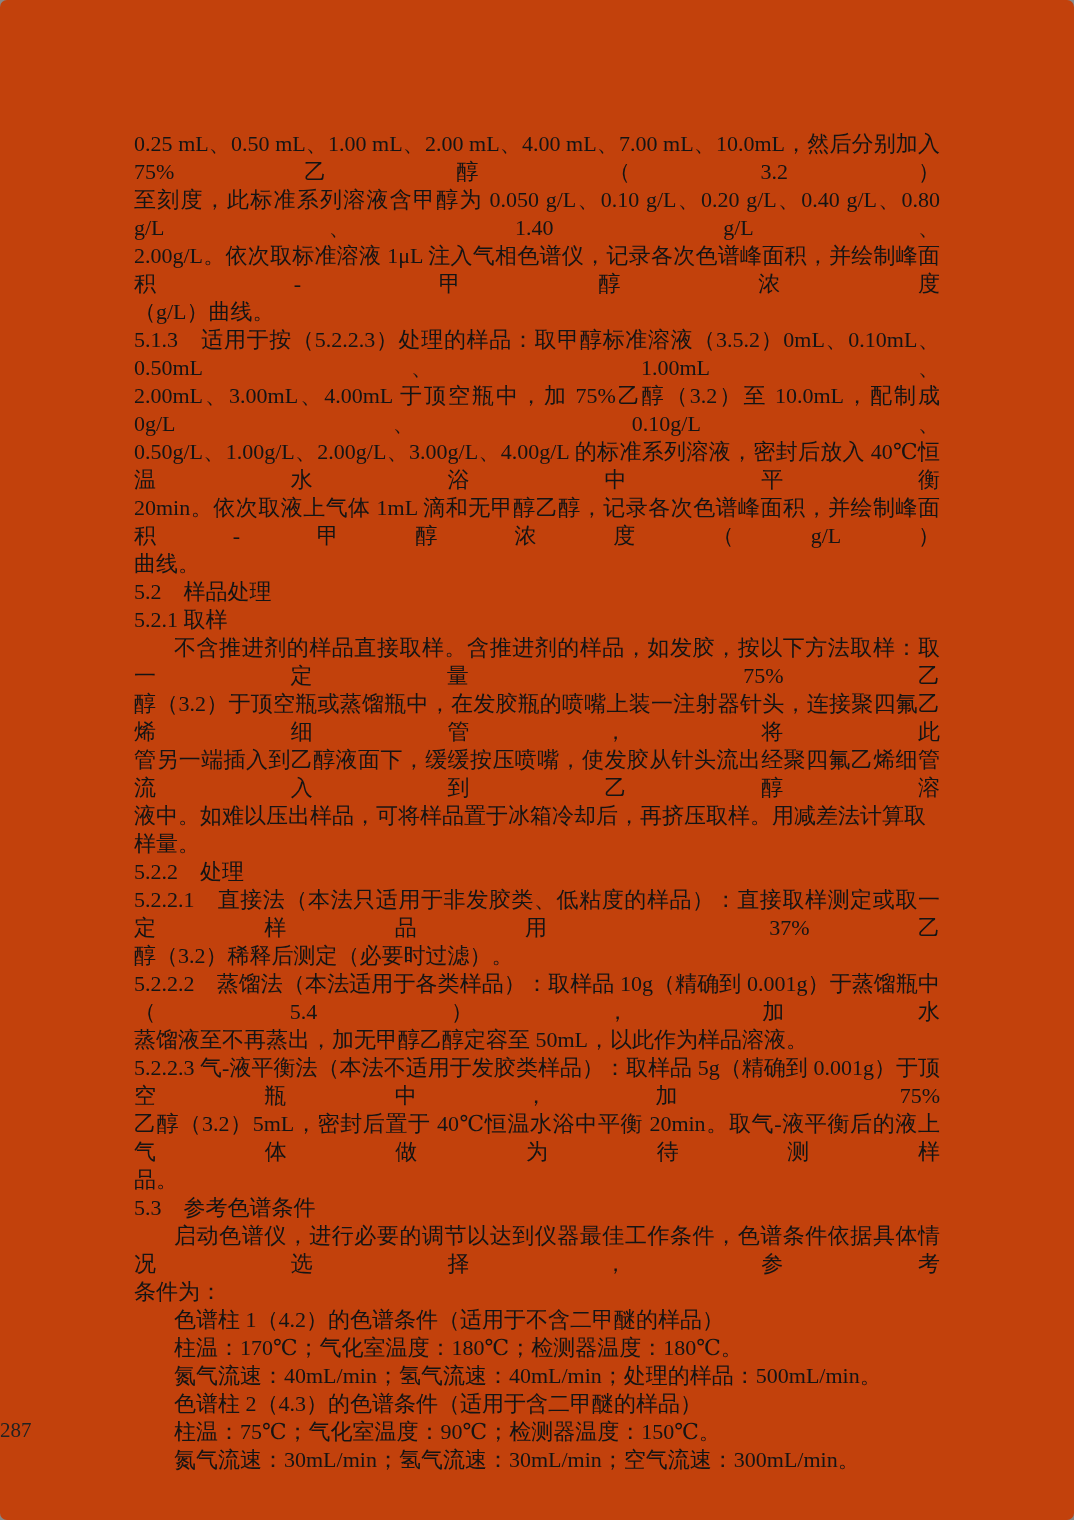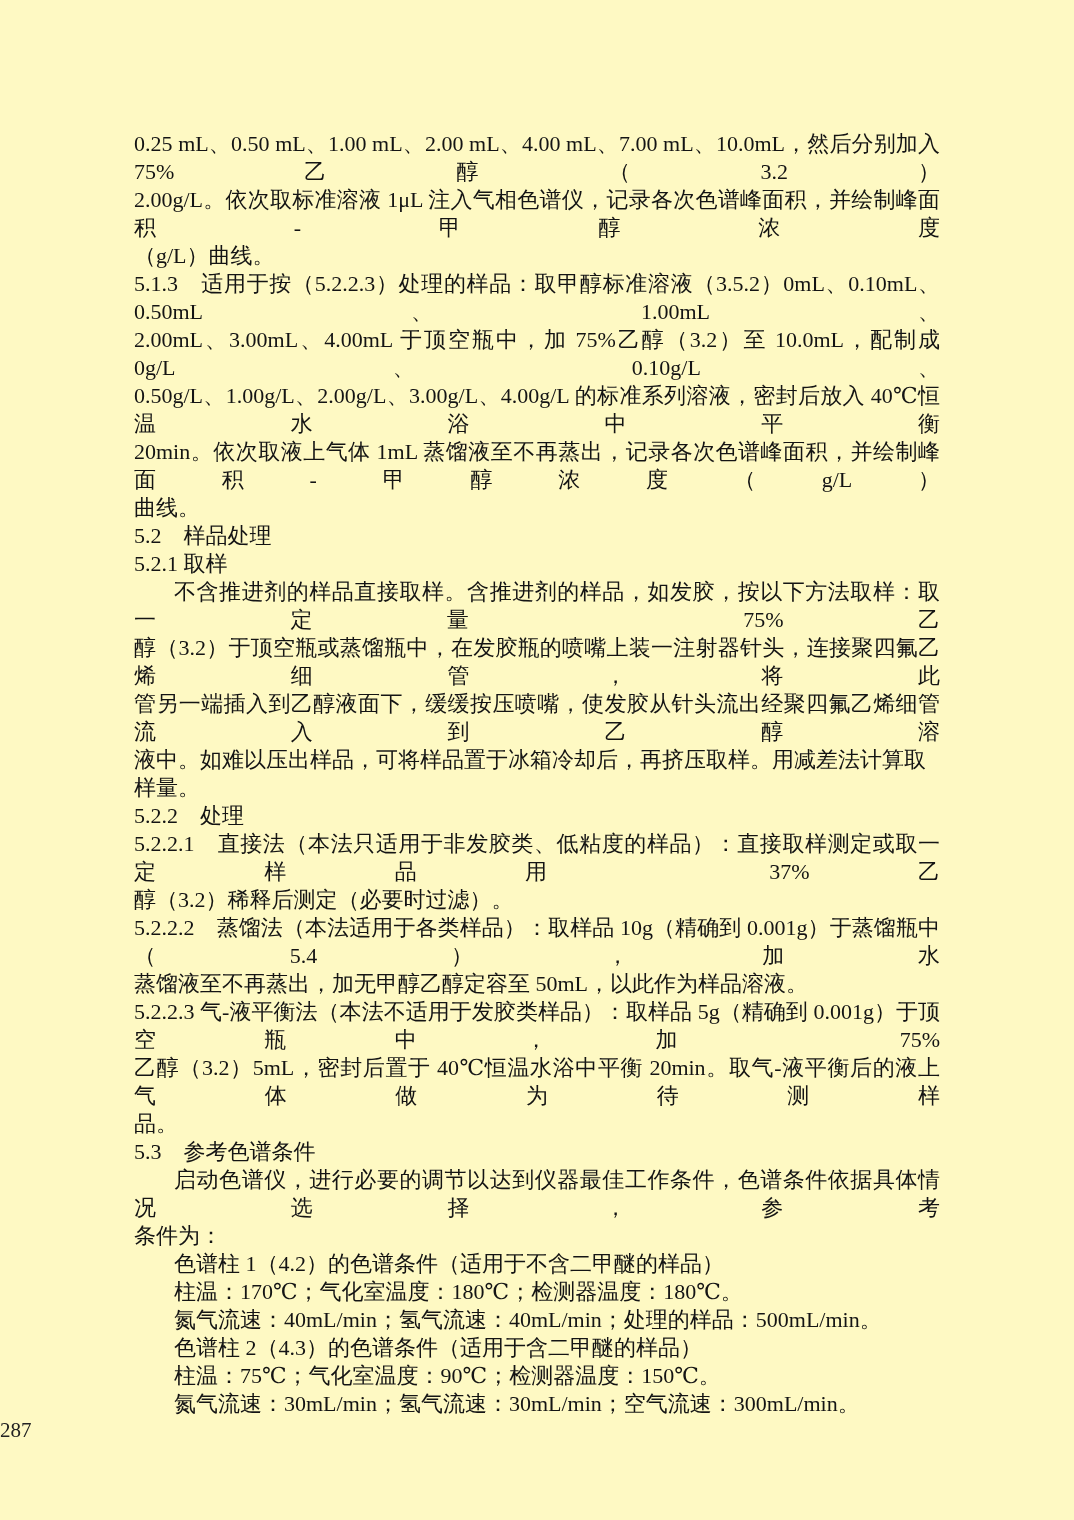--- a/index.html
+++ b/index.html
@@ -1,28 +1,29 @@
 <!DOCTYPE html>
 <html><head>
 <meta charset="utf-8">
 <style>
   html, body { margin: 0; padding: 0; background: #888; }
   .page {
     position: relative;
     width: 1074px;
     height: 1520px;
     margin: 0 auto;
-    background: #fef9c3;
+    background: #c2410c;
     box-sizing: border-box;
     padding: 130px 134px 0 134px;
     overflow: hidden;
     color: #141414;
     font-family: "Liberation Serif", "DejaVu Serif", serif;
     font-size: 22px;
     line-height: 28px;
+    border-radius: 7px;
   }
   .content { width: 806px; }
   .line { min-height: 28px; }
   
   .j { text-align: justify; text-align-last: justify; }
   
   .ind { text-indent: 40px; }
   .page-footer {
     position: absolute;
     left: 0;
@@ -33,27 +34,28 @@
     color: #222;
   }
 </style>
 </head>
 <body>
 
 <div class="page">
   <div class="content">
 
     <div class="line j">0.25 mL、0.50 mL、1.00 mL、2.00 mL、4.00 mL、7.00 mL、10.0mL，然后分别加入 75%乙醇（3.2）</div>
+    <div class="line j">至刻度，此标准系列溶液含甲醇为 0.050 g/L、0.10 g/L、0.20 g/L、0.40 g/L、0.80 g/L、1.40 g/L、</div>
     <div class="line j">2.00g/L。依次取标准溶液 1μL 注入气相色谱仪，记录各次色谱峰面积，并绘制峰面积-甲醇浓度</div>
     <div class="line">（g/L）曲线。</div>
 
     <div class="line j">5.1.3　适用于按（5.2.2.3）处理的样品：取甲醇标准溶液（3.5.2）0mL、0.10mL、0.50mL、1.00mL、</div>
     <div class="line j">2.00mL、3.00mL、4.00mL 于顶空瓶中，加 75%乙醇（3.2）至 10.0mL，配制成 0g/L、0.10g/L、</div>
     <div class="line j">0.50g/L、1.00g/L、2.00g/L、3.00g/L、4.00g/L 的标准系列溶液，密封后放入 40℃恒温水浴中平衡</div>
-    <div class="line j">20min。依次取液上气体 1mL 蒸馏液至不再蒸出，记录各次色谱峰面积，并绘制峰面积-甲醇浓度（g/L）</div>
+    <div class="line j">20min。依次取液上气体 1mL 滴和无甲醇乙醇，记录各次色谱峰面积，并绘制峰面积-甲醇浓度（g/L）</div>
     <div class="line">曲线。</div>
 
     <div class="line">5.2　样品处理</div>
     <div class="line">5.2.1 取样</div>
 
     <div class="line j ind">不含推进剂的样品直接取样。含推进剂的样品，如发胶，按以下方法取样：取一定量 75%乙</div>
     <div class="line j">醇（3.2）于顶空瓶或蒸馏瓶中，在发胶瓶的喷嘴上装一注射器针头，连接聚四氟乙烯细管，将此</div>
     <div class="line j">管另一端插入到乙醇液面下，缓缓按压喷嘴，使发胶从针头流出经聚四氟乙烯细管流入到乙醇溶</div>
     <div class="line">液中。如难以压出样品，可将样品置于冰箱冷却后，再挤压取样。用减差法计算取样量。</div>
 

